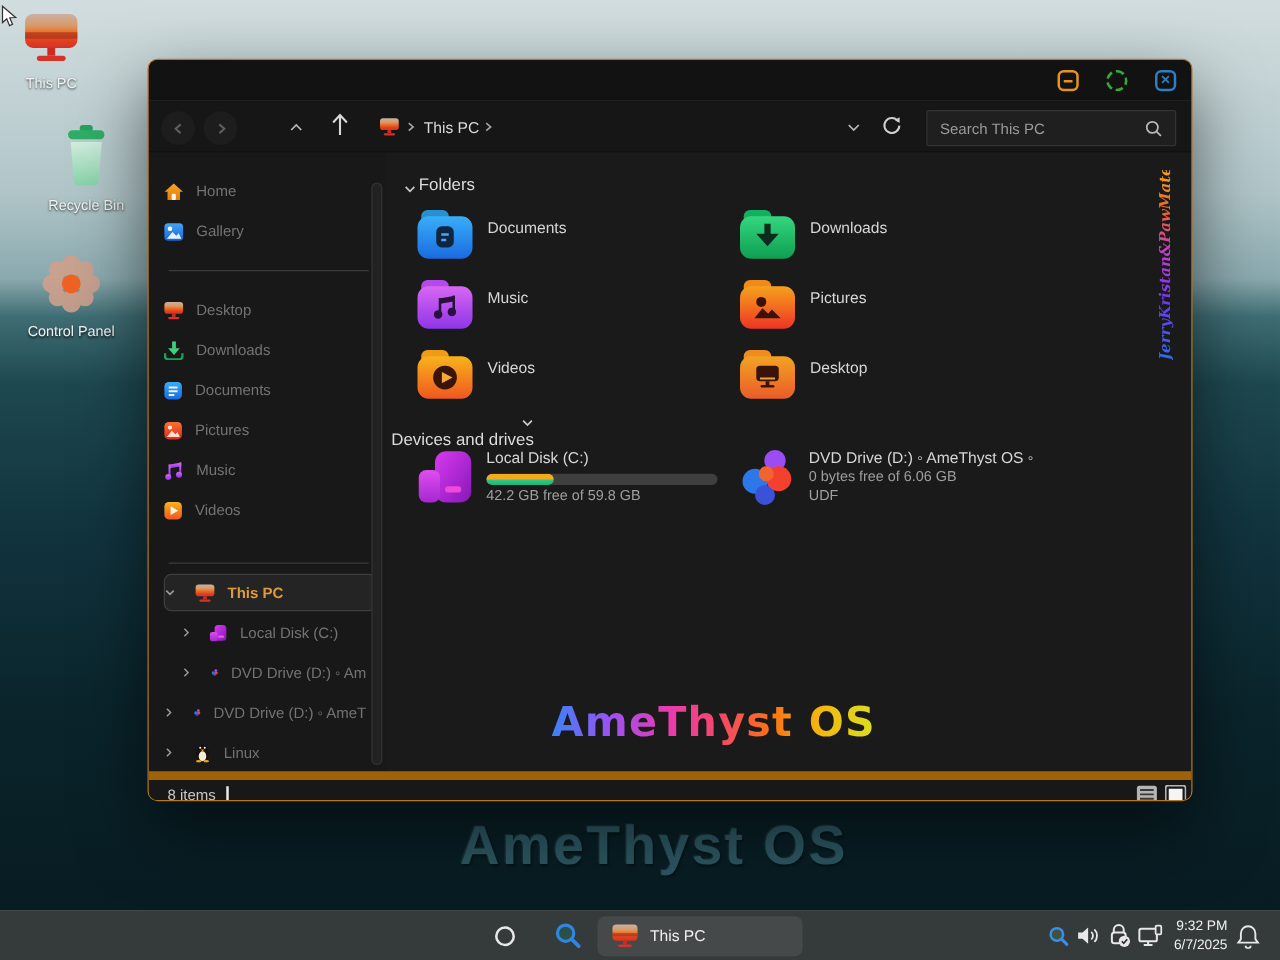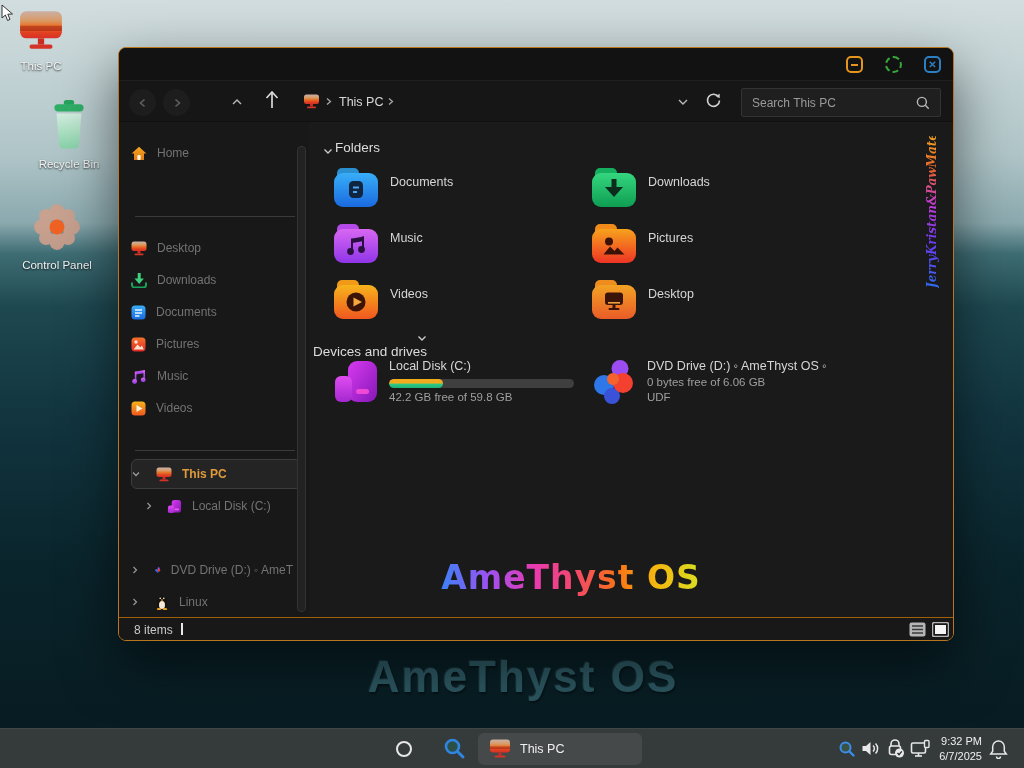--- a/index.html
+++ b/index.html
@@ -59,21 +59,21 @@
   .oslogo { position:absolute; left:132px; top:436px; width:260px; text-align:center;
     font-size:33px; font-weight:bold; letter-spacing:1px; font-family:"DejaVu Sans", sans-serif;
     background:linear-gradient(90deg,#3b82f6 0%,#9b52f2 18%,#e83bb0 36%,#f44868 52%,#f97316 68%,#f5b40f 82%,#d9e021 100%);
     -webkit-background-clip:text; background-clip:text; -webkit-text-fill-color:transparent; }
 
   .signature { position:absolute; left:548px; top:82px; width:152px; height:16px; transform:rotate(-90deg);
     font-family:"DejaVu Serif", serif; font-style:italic; font-size:12px; font-weight:bold; text-align:center;
     background:linear-gradient(90deg,#2f6bf0 0%,#6b3bf0 30%,#c23bd6 55%,#e8632f 78%,#f5a31f 100%);
     -webkit-background-clip:text; background-clip:text; -webkit-text-fill-color:transparent; }
 
-  .statusbar { position:absolute; left:0; right:0; bottom:0; height:23px; background:#181818; border-top:1px solid #a16207; }
+  .statusbar { position:absolute; left:0; right:0; bottom:0; height:23px; background:#181818; border-top:7px solid #a16207; }
   .statusbar .count { position:absolute; left:15px; top:5px; font-size:12px; color:#c9c9c9; }
   .status-caret { position:absolute; left:62px; top:5px; width:1.5px; height:12px; background:#e8e8e8; }
   .viewbtn { position:absolute; top:4px; width:17px; height:15px; cursor:pointer; }
 
   
   .taskbar { position:absolute; left:0; bottom:0; width:1024px; height:40px; background:#353a3b; border-top:1px solid rgba(255,255,255,.06); }
   .start-btn { position:absolute; left:396px; top:12px; width:16px; height:16px; border:2px solid #e8e8e8; border-radius:50%; cursor:pointer; }
   .task-btn { position:absolute; left:478px; top:4px; width:164px; height:32px; background:#45494a; border-radius:6px; display:flex; align-items:center; gap:9px; padding-left:11px; cursor:pointer; }
   .task-btn .tb-label { font-size:12.5px; color:#f0f0f0; }
   .tray-icon { position:absolute; top:10px; cursor:pointer; }
@@ -266,20 +266,28 @@
       <div class="sidebar">
 
         <div class="srow" style="top:16px;">
           <svg width="16" height="15" viewBox="0 0 16 15">
             <path d="M8 .8 L15.4 7.4 H13 V14 H3 V7.4 H.6 Z" fill="url(#gradHouse)"></path>
             <rect x="6.3" y="9" width="3.4" height="5" rx="1" fill="#fff3dd"></rect>
           </svg>
           <span class="slabel">Home</span>
         </div>
 
+        <div class="srow" style="top:48px;">
+          <svg width="16" height="15" viewBox="0 0 16 15">
+            <rect x=".5" y=".5" width="15" height="14" rx="3" fill="url(#gradGal)"></rect>
+            <circle cx="5" cy="5" r="1.8" fill="#fff"></circle>
+            <path d="M2.5 13 L7 7.5 L10 10.5 L12 8.5 L14 13 Z" fill="#e8f2ff"></path>
+          </svg>
+          <span class="slabel">Gallery</span>
+        </div>
 
         <div class="sdivider" style="top:94px;"></div>
 
         <div class="srow" style="top:111px;">
           <svg width="16" height="15" viewBox="0 0 16 15">
             <rect x=".5" y=".5" width="15" height="9.5" rx="2.5" fill="url(#gradMon)"></rect>
             <rect x="6.5" y="10" width="3" height="2.5" fill="#cc2b20"></rect>
             <rect x="3.5" y="12.5" width="9" height="1.8" rx=".9" fill="#d43427"></rect>
           </svg>
           <span class="slabel">Desktop</span>
@@ -355,20 +363,34 @@
               </svg>
           </span>
           <svg width="15" height="15" viewBox="0 0 16 16" style="margin-left:4px">
             <rect x="5" y="1" width="10" height="13.5" rx="3" fill="url(#gradDisk)"></rect>
             <rect x="1" y="7" width="6.5" height="8" rx="2" fill="url(#gradDiskS)"></rect>
             <rect x="8" y="10" width="5" height="2" rx="1" fill="#f05ae8"></rect>
           </svg>
           <span class="slabel">Local Disk (C:)</span>
         </div>
 
+        <div class="srow" style="top:401px; padding-left:14px;">
+          <span class="expander">
+            <svg width="6" height="8" viewBox="0 0 6 8">
+                <polyline points="1.5,1 4.5,4 1.5,7" fill="none" stroke="#9a9a9a" stroke-width="1.2"></polyline>
+              </svg>
+          </span>
+          <svg width="16" height="16" viewBox="0 0 16 16" style="margin-left:6px">
+            <circle cx="4.6" cy="9" r="3.6" fill="#2e77e8"></circle>
+            <circle cx="7.4" cy="12.6" r="3" fill="#3a52d8"></circle>
+            <circle cx="10.2" cy="3.6" r="3.1" fill="#9b4df2"></circle>
+            <circle cx="11" cy="8.6" r="3.6" fill="#f4402e"></circle>
+          </svg>
+          <span class="slabel">DVD Drive (D:)  ◦ Am</span>
+        </div>
 
         <div class="srow" style="top:433px;">
           <span class="expander">
             <svg width="6" height="8" viewBox="0 0 6 8">
                 <polyline points="1.5,1 4.5,4 1.5,7" fill="none" stroke="#9a9a9a" stroke-width="1.2"></polyline>
               </svg>
           </span>
           <svg width="16" height="16" viewBox="0 0 16 16" style="margin-left:6px">
             <circle cx="4.6" cy="9" r="3.6" fill="#2e77e8"></circle>
             <circle cx="7.4" cy="12.6" r="3" fill="#3a52d8"></circle>

